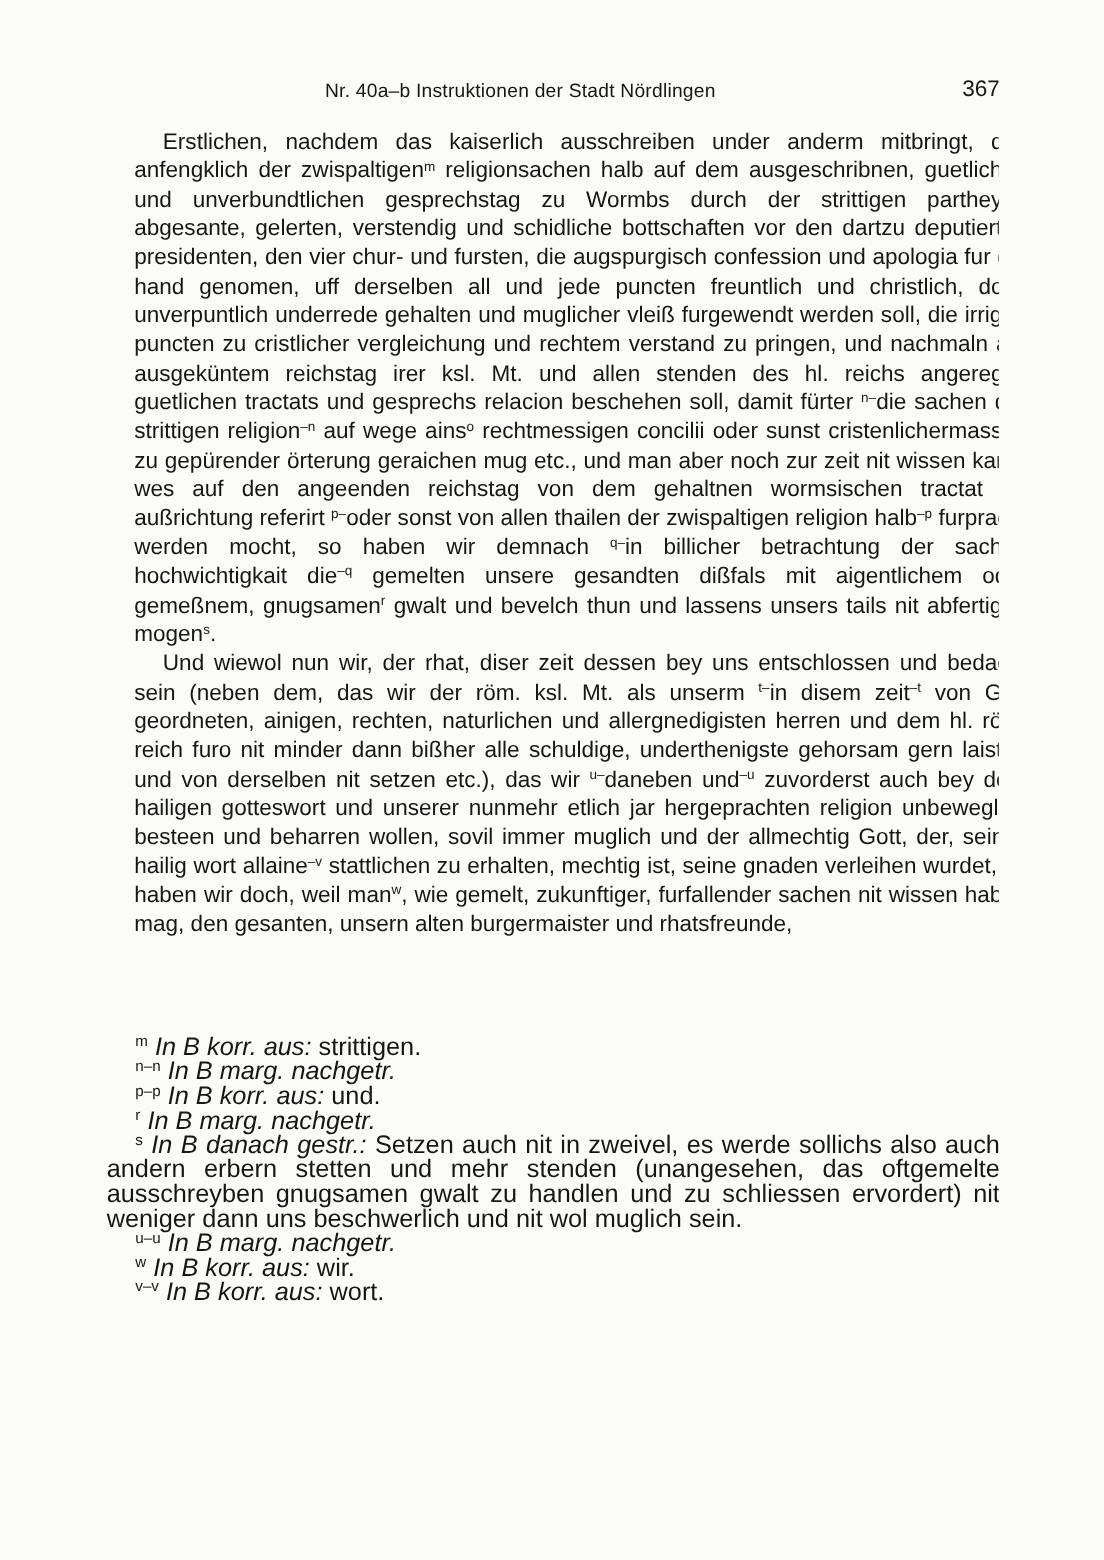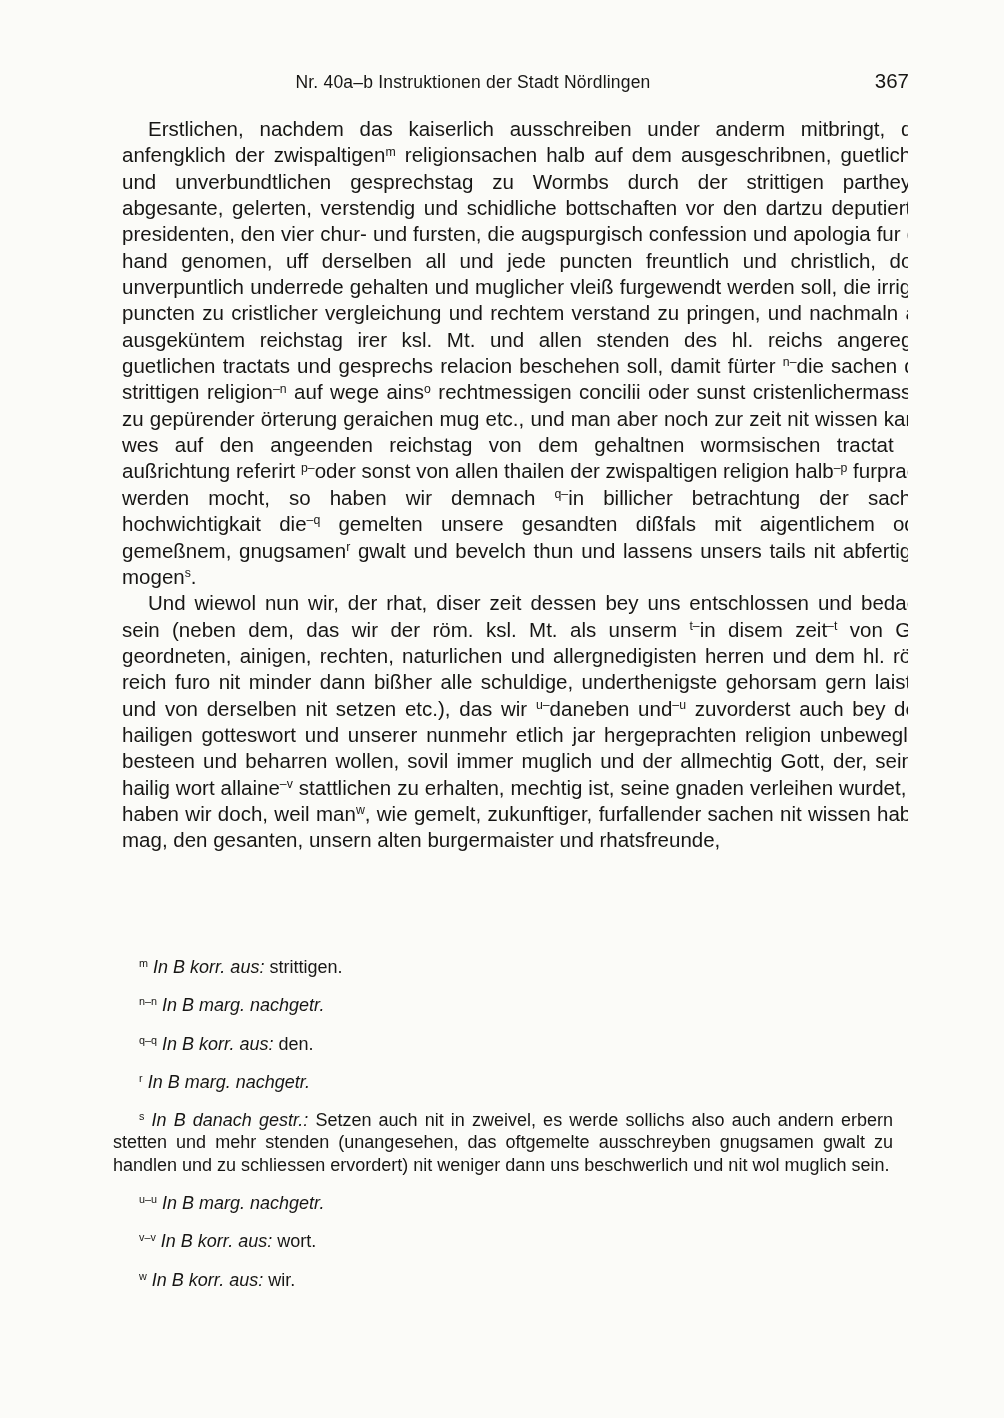--- a/index.html
+++ b/index.html
@@ -41,43 +41,43 @@
   }
   sup.sup, sup.fn-marker {
     font-size: 0.6em;
     line-height: 0;
     vertical-align: baseline;
     position: relative;
     top: -0.55em;
   }
   .footnotes { top: 940px; }
   .footnote {
-    margin: 16px;
+    margin: 0;
     text-align: justify;
     text-indent: 26px;
-    font-size: 18px;
+    font-size: 23px;
     line-height: 22.3px;
   }
   .ital { font-style: italic; }
 </style>
 </head>
 <body>
 
 <div class="page">
   <div class="column header">
     <span class="running-title">Nr. 40a–b Instruktionen der Stadt Nördlingen</span>
     <span class="page-number">367</span>
   </div>
   <div class="column main">
       <p class="para"><span>Erstlichen, nachdem das kaiserlich ausschreiben under anderm mitbringt, das anfengklich der zwispaltigen</span><sup class="sup">m</sup><span> religionsachen halb auf dem ausgeschribnen, guetlichen und unverbundtlichen gesprechstag zu Wormbs durch der strittigen partheyen abgesante, gelerten, verstendig und schidliche bottschaften vor den dartzu deputierten presidenten, den vier chur- und fursten, die augspurgisch confession und apologia fur die hand genomen, uff derselben all und jede puncten freuntlich und christlich, doch unverpuntlich underrede gehalten und muglicher vleiß furgewendt werden soll, die irrigen puncten zu cristlicher vergleichung und rechtem verstand zu pringen, und nachmaln auf ausgeküntem reichstag irer ksl. Mt. und allen stenden des hl. reichs angeregts, guetlichen tractats und gesprechs relacion beschehen soll, damit fürter </span><sup class="sup">n–</sup><span>die sachen der strittigen religion</span><sup class="sup">–n</sup><span> auf wege ains</span><sup class="sup">o</sup><span> rechtmessigen concilii oder sunst cristenlichermassen zu gepürender örterung geraichen mug etc., und man aber noch zur zeit nit wissen kann, wes auf den angeenden reichstag von dem gehaltnen wormsischen tractat fur außrichtung referirt </span><sup class="sup">p–</sup><span>oder sonst von allen thailen der zwispaltigen religion halb</span><sup class="sup">–p</sup><span> furpracht werden mocht, so haben wir demnach </span><sup class="sup">q–</sup><span>in billicher betrachtung der sachen hochwichtigkait die</span><sup class="sup">–q</sup><span> gemelten unsere gesandten dißfals mit aigentlichem oder gemeßnem, gnugsamen</span><sup class="sup">r</sup><span> gwalt und bevelch thun und lassens unsers tails nit abfertigen mogen</span><sup class="sup">s</sup><span>.</span></p>
       <p class="para"><span>Und wiewol nun wir, der rhat, diser zeit dessen bey uns entschlossen und bedacht sein (neben dem, das wir der röm. ksl. Mt. als unserm </span><sup class="sup">t–</sup><span>in disem zeit</span><sup class="sup">–t</sup><span> von Gott geordneten, ainigen, rechten, naturlichen und allergnedigisten herren und dem hl. röm. reich furo nit minder dann bißher alle schuldige, underthenigste gehorsam gern laisten und von derselben nit setzen etc.), das wir </span><sup class="sup">u–</sup><span>daneben und</span><sup class="sup">–u</sup><span> zuvorderst auch bey dem hailigen gotteswort und unserer nunmehr etlich jar hergeprachten religion unbeweglich besteen und beharren wollen, sovil immer muglich und der allmechtig Gott, der, sein </span><sup class="sup">v–</sup><span>hailig wort allaine</span><sup class="sup">–v</sup><span> stattlichen zu erhalten, mechtig ist, seine gnaden verleihen wurdet, so haben wir doch, weil man</span><sup class="sup">w</sup><span>, wie gemelt, zukunftiger, furfallender sachen nit wissen haben mag, den gesanten, unsern alten burgermaister und rhatsfreunde,</span></p>
     </div>
   <div class="column footnotes">
       <p class="footnote"><sup class="fn-marker">m</sup> <span class="ital">In B korr. aus:</span><span> strittigen.</span></p>
       <p class="footnote"><sup class="fn-marker">n–n</sup> <span class="ital">In B marg. nachgetr.</span></p>
-      <p class="footnote"><sup class="fn-marker">q–q</sup> <span class="ital">In B korr. aus:</span><span> den.</span></p>
+      <p class="footnote"><sup class="fn-marker">p–p</sup> <span class="ital">In B korr. aus:</span><span> und.</span></p>
       <p class="footnote"><sup class="fn-marker">r</sup> <span class="ital">In B marg. nachgetr.</span></p>
       <p class="footnote"><sup class="fn-marker">s</sup> <span class="ital">In B danach gestr.:</span><span> Setzen auch nit in zweivel, es werde sollichs also auch andern erbern stetten und mehr stenden (unangesehen, das oftgemelte ausschreyben gnugsamen gwalt zu handlen und zu schliessen ervordert) nit weniger dann uns beschwerlich und nit wol muglich sein.</span></p>
       <p class="footnote"><sup class="fn-marker">u–u</sup> <span class="ital">In B marg. nachgetr.</span></p>
+      <p class="footnote"><sup class="fn-marker">w</sup> <span class="ital">In B korr. aus:</span><span> wir.</span></p>
       <p class="footnote"><sup class="fn-marker">v–v</sup> <span class="ital">In B korr. aus:</span><span> wort.</span></p>
-      <p class="footnote"><sup class="fn-marker">w</sup> <span class="ital">In B korr. aus:</span><span> wir.</span></p>
     </div>
 </div>
 
 </body></html>

